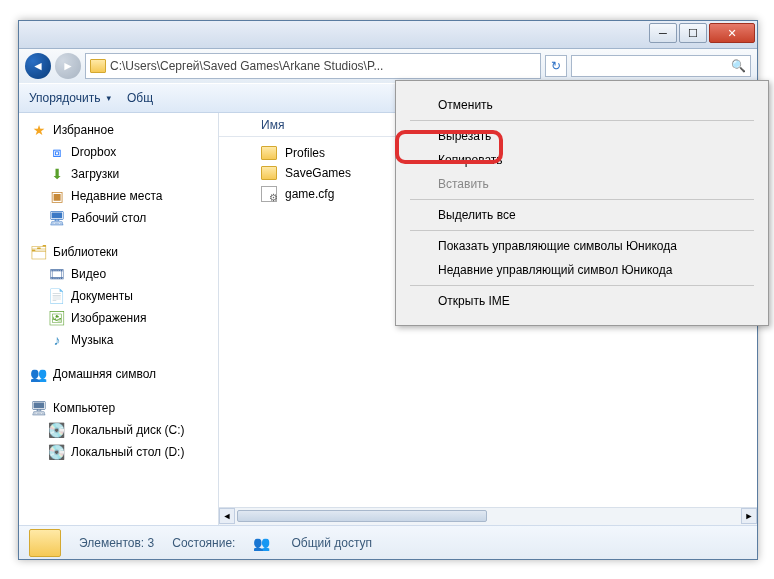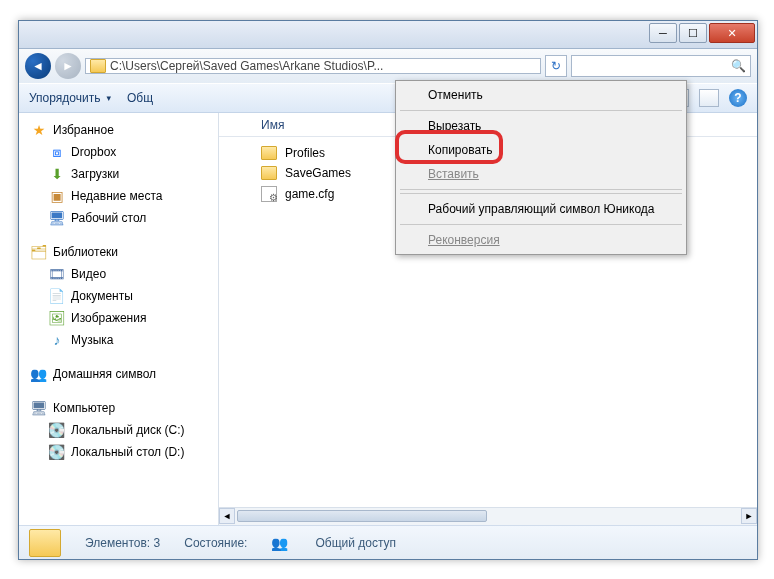--- a/index.html
+++ b/index.html
@@ -4,21 +4,21 @@
 <style>
 * { margin:0; padding:0; box-sizing:border-box; font-family:"Segoe UI",Tahoma,sans-serif; font-size:12px; }
 body { background:#fff; width:774px; height:579px; position:relative; overflow:hidden; }
 .window { position:absolute; left:18px; top:20px; width:740px; height:540px; background:#fff; border:1px solid #5a7ca0; box-shadow:0 0 8px rgba(0,0,0,0.3); }
 .titlebar { height:28px; background:linear-gradient(#e8eef7,#d0dcec); border-bottom:1px solid #a0b4cc; display:flex; justify-content:flex-end; align-items:flex-start; padding:2px 2px 0 0; }
 .tbtn { width:28px; height:20px; margin-left:2px; border:1px solid #8a9db5; background:linear-gradient(#f5f8fc,#d8e2ee); border-radius:2px; display:flex; align-items:center; justify-content:center; font-size:11px; cursor:pointer; }
 .tbtn.close { background:linear-gradient(#e67a6a,#c8432c); color:#fff; border-color:#a03020; width:46px; }
 .navbar { height:34px; background:linear-gradient(#f8fafc,#e4ecf5); display:flex; align-items:center; padding:0 6px; gap:4px; }
 .navbtn { width:26px; height:26px; border-radius:50%; background:radial-gradient(circle at 30% 30%,#2a6fc5,#0b3d7a); display:flex; align-items:center; justify-content:center; color:#fff; cursor:pointer; }
 .navbtn.fwd { background:radial-gradient(circle at 30% 30%,#d0d8e2,#a8b4c2); }
-.addressbar { flex:1; height:16px; background:#fff; border:1px solid #a8b8cc; display:flex; align-items:center; padding:0 4px; gap:4px; }
+.addressbar { flex:1; height:26px; background:#fff; border:1px solid #a8b8cc; display:flex; align-items:center; padding:0 4px; gap:4px; }
 .folder-ico { width:16px; height:14px; background:linear-gradient(#ffe9a6,#f5c956); border:1px solid #d4a830; border-radius:1px; display:inline-block; }
 .path-text { color:#444; white-space:nowrap; overflow:hidden; }
 .refresh { width:22px; height:22px; border:1px solid #a8b8cc; background:#fff; display:flex; align-items:center; justify-content:center; color:#2a6fc5; cursor:pointer; }
 .searchbox { width:180px; height:22px; border:1px solid #a8b8cc; background:#fff; display:flex; align-items:center; justify-content:flex-end; padding:0 4px; }
 .search-ico { color:#2a6fc5; cursor:pointer; }
 .toolbar { height:30px; background:linear-gradient(#f2f7fd,#dde9f7); border-top:1px solid #fff; border-bottom:1px solid #c4d4e8; display:flex; align-items:center; padding:0 10px; gap:16px; }
 .tb-item { color:#1a3e6e; cursor:pointer; display:flex; align-items:center; gap:4px; }
 .tb-drop::after { content:"▾"; font-size:9px; margin-left:2px; }
 .tb-right { margin-left:auto; display:flex; gap:10px; align-items:center; }
 .tb-sq { width:20px; height:18px; border:1px solid #a8b8cc; background:linear-gradient(#fff,#e4ecf5); cursor:pointer; }
@@ -45,28 +45,28 @@
 .main { flex:1; display:flex; flex-direction:column; position:relative; }
 .colhead { height:24px; border-bottom:1px solid #e0e6ee; display:flex; align-items:center; padding-left:42px; color:#2a4a7a; cursor:pointer; }
 .filelist { flex:1; padding:6px 0; }
 .file-item { display:flex; align-items:center; gap:8px; padding:3px 12px 3px 42px; cursor:pointer; }
 .cfg-ico { width:16px; height:16px; background:#fff; border:1px solid #aaa; position:relative; }
 .cfg-ico::before { content:"⚙"; font-size:10px; position:absolute; right:-2px; bottom:-2px; color:#666; }
 .hscroll { height:18px; border-top:1px solid #d8e0ea; background:#f0f4f8; position:relative; }
 .hscroll .thumb { position:absolute; left:18px; top:2px; height:12px; width:250px; background:linear-gradient(#e0e8f2,#c8d6e6); border:1px solid #a8b8cc; border-radius:2px; }
 .hscroll .arr { position:absolute; top:0; width:16px; height:16px; border:1px solid #c0cde0; background:#e8eef6; display:flex; align-items:center; justify-content:center; font-size:9px; cursor:pointer; }
 .hscroll .arr.l { left:0; } .hscroll .arr.r { right:0; }
-.statusbar { height:34px; background:linear-gradient(#f2f7fd,#e4ecf5); border-top:1px solid #d0dcec; display:flex; align-items:center; padding:0 10px; gap:24px; }
+.statusbar { height:34px; background:linear-gradient(#f2f7fd,#e4ecf5); border-top:1px solid #d0dcec; display:flex; align-items:center; padding:0 10px; gap:18px; }
 .big-folder { width:32px; height:28px; background:linear-gradient(#ffe9a6,#f5c956); border:1px solid #d4a830; border-radius:2px; }
 .status-txt { color:#3a5a7a; }
 .share-ico { width:20px; height:16px; display:inline-block; position:relative; }
 .share-ico::before { content:"👥"; font-size:14px; }
-.ctxmenu { position:absolute; left:395px; top:80px; width:292px; background:#f0f0f0; border:1px solid #9a9a9a; box-shadow:2px 2px 6px rgba(0,0,0,0.3); padding:2px; z-index:100; }
+.ctxmenu { position:absolute; left:395px; top:80px; width:374px; background:#f0f0f0; border:1px solid #9a9a9a; box-shadow:2px 2px 6px rgba(0,0,0,0.3); padding:12px; z-index:100; }
 .ctx-item { padding:5px 20px 5px 30px; cursor:pointer; }
-.ctx-item.disabled { color:#888; cursor:default;text-decoration:underline; }
+.ctx-item.disabled { color:#888; cursor:default; }
 .ctx-sep { height:1px; background:#c8c8c8; margin:3px 2px; }
 .highlight { position:absolute; left:395px; top:130px; width:108px; height:34px; border:4px solid #e03030; border-radius:10px; z-index:101; pointer-events:none; }
 .truncated { position:absolute; right:6px; color:#555; }
 </style>
 </head>
 <body>
 
 <div class="window">
 
   <div class="titlebar">
@@ -200,19 +200,21 @@
   </div>
 </div>
 
 <div class="ctxmenu">
   <div class="ctx-item">Отменить</div>
   <div class="ctx-sep"></div>
   <div class="ctx-item">Вырезать</div>
   <div class="ctx-item">Копировать</div>
   <div class="ctx-item disabled">Вставить</div>
   <div class="ctx-sep"></div>
-  <div class="ctx-sep"></div>
-  <div class="ctx-item">Рабочий управляющий символ Юникода</div>
-  <div class="ctx-sep"></div>
-  <div class="ctx-item disabled">Реконверсия</div>
+  <div class="ctx-item">Выделить все</div>
+  <div class="ctx-sep"></div>
+  <div class="ctx-item">Показать управляющие символы Юникода</div>
+  <div class="ctx-item">Недавние управляющий символ Юникода</div>
+  <div class="ctx-sep"></div>
+  <div class="ctx-item">Открыть IME</div>
 </div>
 
 <div class="highlight"></div>
 
 </body></html>

